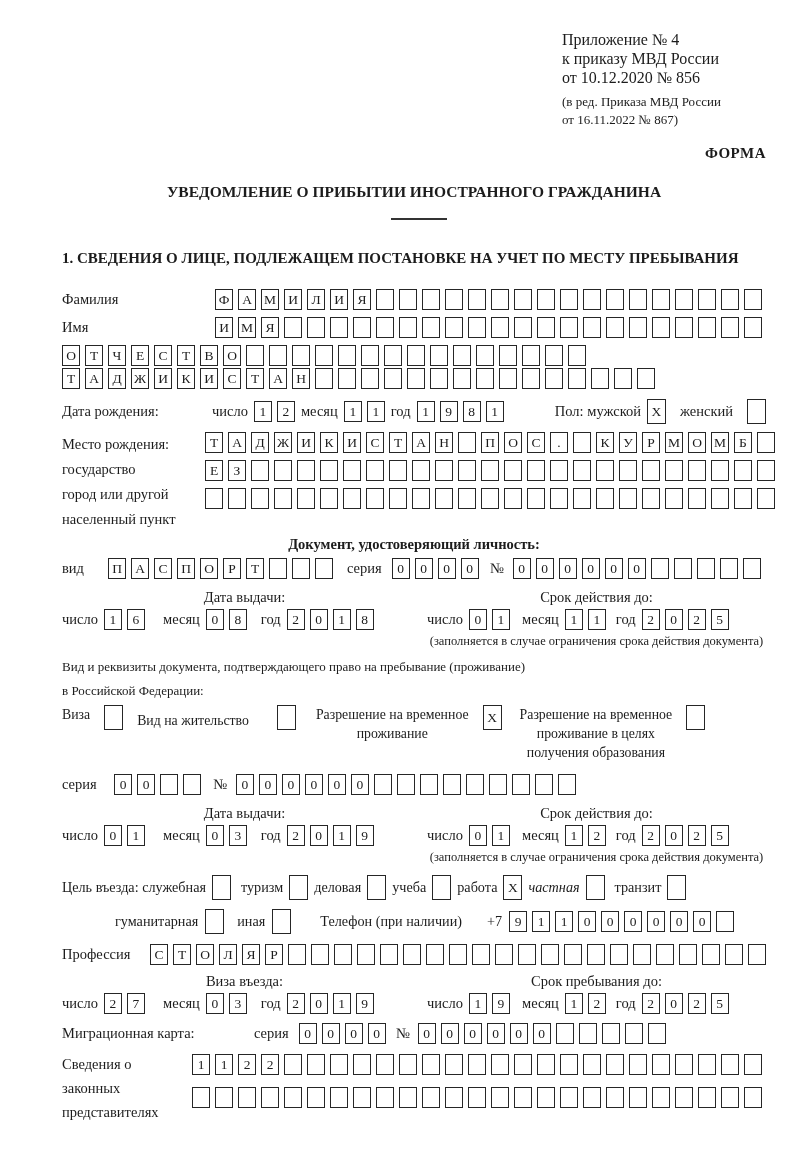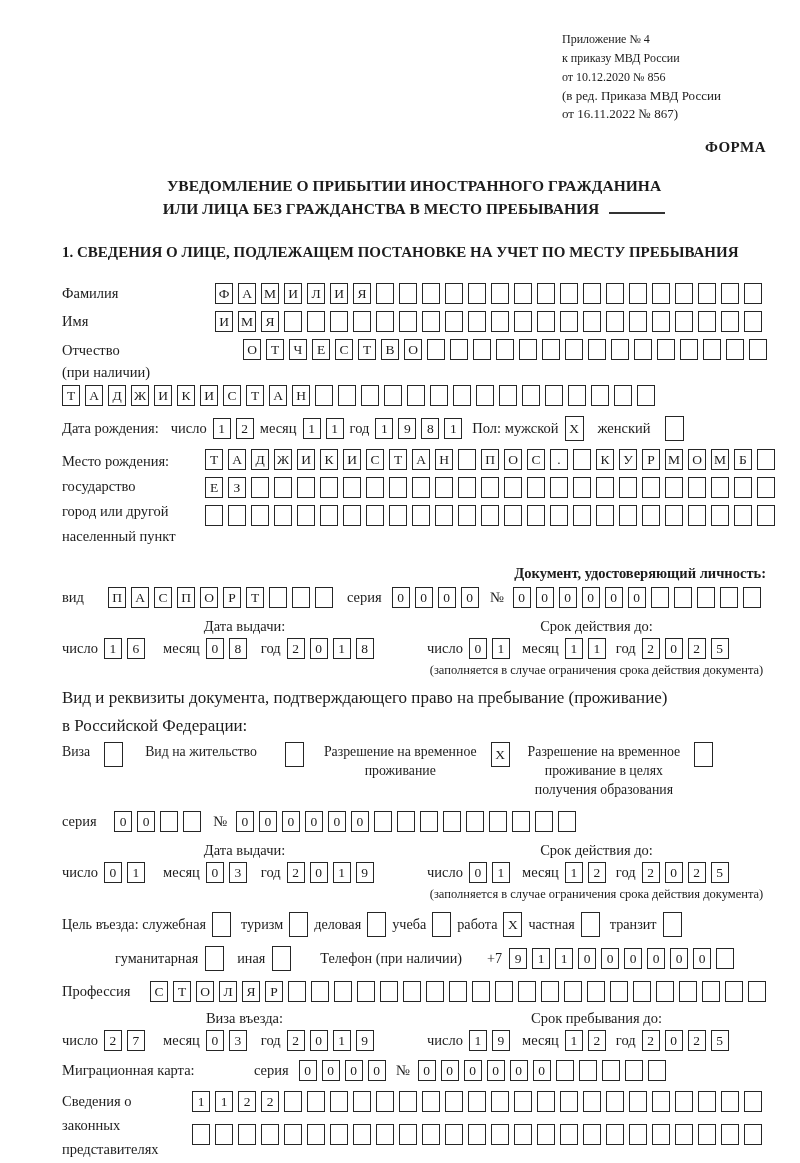--- a/index.html
+++ b/index.html
@@ -4,22 +4,22 @@
 <style>
   * { margin:0; padding:0; box-sizing:border-box; }
   html,body { background:#ffffff; }
   body {
     width:800px; height:1163px; overflow:hidden;
     font-family:"Liberation Serif", serif; color:#1c1c1c;
   }
   .page { padding:30px 34px 20px 62px; }
 
   
-  .appendix { margin-left:500px; font-size:12px; line-height:19px; }
-  .revision { margin-left:500px; font-size:13px; line-height:18px; }
+  .appendix { margin-left:500px; font-size:16px; line-height:19px; }
+  .revision { margin-left:500px; margin-top:6px; font-size:13px; line-height:18px; }
   .forma { text-align:right; font-weight:bold; font-size:15px; margin-top:16px; letter-spacing:.5px; }
 
   
   .title { text-align:center; font-weight:bold; font-size:15.5px; line-height:23px; margin-top:18px; }
   .blank-line { display:inline-block; width:56px; border-bottom:2px solid #333; height:14px; margin-left:10px; }
 
   .section-heading { font-weight:bold; font-size:15px; margin-top:24px; white-space:nowrap; }
 
   
   .row { display:flex; align-items:flex-start; margin-top:7px; }
@@ -38,21 +38,21 @@
   
   .datecols { display:flex; margin-top:10px; }
   .datecol-l { width:365px; flex:none; }
   .datecol-r { flex:1; }
   .col-head { text-align:center; font-size:14.5px; margin-bottom:3px; }
   .dg { display:flex; align-items:center; gap:6px; font-size:14.5px; white-space:nowrap; }
   .dg .cells { gap:5px; }
   .note { font-size:12.5px; text-align:center; margin-top:4px; white-space:nowrap; }
 
   .center-bold { text-align:center; font-weight:bold; font-size:14.5px; margin-top:10px; }
-  .plain { font-size:17px; margin-top:8px; }
+  .plain { font-size:13px; margin-top:8px; }
 
   
   .opts { display:flex; align-items:flex-start; margin-top:8px; white-space:nowrap; }
   .opt { display:flex; align-items:flex-start; gap:14px; font-size:13.8px; line-height:19px; }
   .opt .txt { text-align:center; }
 
   .inline-mid { display:flex; align-items:center; gap:7px; font-size:14.2px; white-space:nowrap; }
 </style>
 </head>
 <body>
@@ -65,21 +65,21 @@
     <div>от 10.12.2020 № 856</div>
   </div>
   <div class="revision">
     <div>(в ред. Приказа МВД России</div>
     <div>от 16.11.2022 № 867)</div>
   </div>
   <div class="forma">ФОРМА</div>
 
   <div class="title">
     <div>УВЕДОМЛЕНИЕ О ПРИБЫТИИ ИНОСТРАННОГО ГРАЖДАНИНА</div>
-    <div><span>ИЛИ ЛИЦА БЕЗ ГРАЖДАНСТВА В МЕСТО ПРЕБЫВАНИЯ</span><span class="blank-line"></span></div>
+    <div><span class="blank-line"></span></div>
   </div>
 
   <div class="section-heading">1. СВЕДЕНИЯ О ЛИЦЕ, ПОДЛЕЖАЩЕМ ПОСТАНОВКЕ НА УЧЕТ ПО МЕСТУ ПРЕБЫВАНИЯ</div>
 
   <div class="row" style="margin-top:22px;">
     <span class="lbl" style="width:153px;">Фамилия</span>
     <span class="cells">
         <span class="cell">Ф</span>
         <span class="cell">А</span>
         <span class="cell">М</span>
@@ -131,24 +131,20 @@
         <span class="cell"></span>
         <span class="cell"></span>
         <span class="cell"></span>
         <span class="cell"></span>
         <span class="cell"></span>
         <span class="cell"></span>
       </span>
   </div>
 
   <div class="row">
-    <span class="lbl2" style="width:181px;">
-      <span>Отчество</span><br>
-      <span>(при наличии)</span>
-    </span>
     <span class="cells">
         <span class="cell">О</span>
         <span class="cell">Т</span>
         <span class="cell">Ч</span>
         <span class="cell">Е</span>
         <span class="cell">С</span>
         <span class="cell">Т</span>
         <span class="cell">В</span>
         <span class="cell">О</span>
         <span class="cell"></span>
@@ -193,21 +189,21 @@
         <span class="cell"></span>
         <span class="cell"></span>
         <span class="cell"></span>
         <span class="cell"></span>
         <span class="cell"></span>
         <span class="cell"></span>
         <span class="cell"></span>
       </span>
   </div>
 
-  <div class="row" style="margin-top:10px; align-items:center;">
+  <div class="row" style="margin-top:10px; align-items:center;justify-content:space-between;">
     <span class="lbl">Дата рождения:</span>
     <span class="dg" style="margin-left:12px;">
       <span>число</span>
       <span class="cells">
           <span class="cell">1</span>
           <span class="cell">2</span>
         </span>
       <span>месяц</span>
       <span class="cells">
           <span class="cell">1</span>
@@ -318,21 +314,21 @@
           <span class="cell"></span>
           <span class="cell"></span>
           <span class="cell"></span>
           <span class="cell"></span>
           <span class="cell"></span>
           <span class="cell"></span>
         </span>
     </span>
   </div>
 
-  <div class="center-bold" style="margin-top:16px;text-align:right;">Документ, удостоверяющий личность:</div>
+  <div class="center-bold" style="margin-top:4px;">Документ, удостоверяющий личность:</div>
 
   <div class="row" style="margin-top:5px; align-items:center;">
     <span class="lbl" style="width:46px;">вид</span>
     <span class="cells">
         <span class="cell">П</span>
         <span class="cell">А</span>
         <span class="cell">С</span>
         <span class="cell">П</span>
         <span class="cell">О</span>
         <span class="cell">Р</span>
@@ -415,21 +411,21 @@
   <div class="plain" style="margin-top:10px;">Вид и реквизиты документа, подтверждающего право на пребывание (проживание)</div>
   <div class="plain">в Российской Федерации:</div>
 
   <div class="opts" style="gap:14px; margin-top:6px;">
     <span class="opt">
       <span class="txt">Виза</span>
       <span class="cells checkbox">
           <span class="cell"></span>
         </span>
     </span>
-    <span class="opt" style="margin-left:8px;">
+    <span class="opt" style="margin-left:0;align-items:flex-end;">
       <span class="txt">Вид на жительство</span>
       <span class="cells checkbox" style="margin-left:14px;">
           <span class="cell"></span>
         </span>
     </span>
     <span class="opt" style="margin-left:6px;">
       <span class="txt">
         <span>Разрешение на временное</span><br>
         <span>проживание</span>
       </span>
@@ -539,21 +535,21 @@
         <span class="cell"></span>
       </span>
     <span style="font-size:14.2px;">учеба</span>
     <span class="cells checkbox">
         <span class="cell"></span>
       </span>
     <span style="font-size:14.2px;">работа</span>
     <span class="cells checkbox">
         <span class="cell">X</span>
       </span>
-    <span style="font-size:14.2px;">частная</span>
+    <span style="font-size:14.2px;font-style:italic;">частная</span>
     <span class="cells checkbox">
         <span class="cell"></span>
       </span>
     <span style="font-size:14.2px; margin-left:4px;">транзит</span>
     <span class="cells checkbox">
         <span class="cell"></span>
       </span>
   </div>
 
   <div class="inline-mid" style="margin-top:9px; margin-left:53px;">

